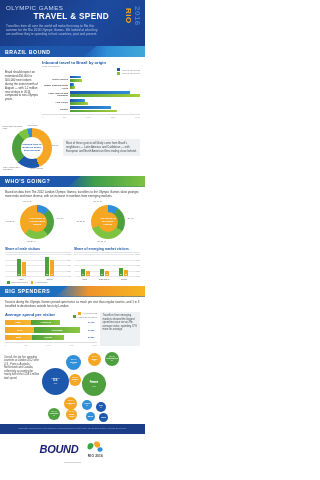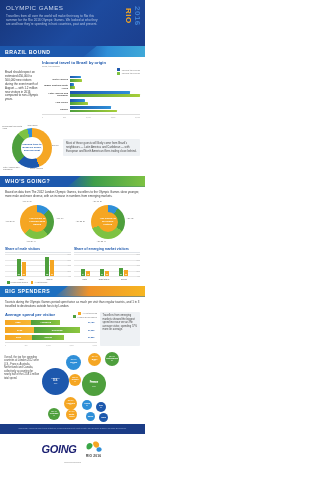--- a/index.html
+++ b/index.html
@@ -136,20 +136,21 @@
   .rio-logo{font-size:3.2px;color:#333;font-weight:bold;letter-spacing:.2px;margin-top:1px;}
   .foot-url{text-align:center;font-size:2.1px;color:#8a8a8a;padding-bottom:4px;}
 </style>
 </head>
 <body>
 
 <div class="page">
 
   <div class="header">
     <div class="hdr-t1">OLYMPIC GAMES</div>
+    <div class="hdr-t2">TRAVEL &amp; SPEND</div>
     <div class="hdr-body">Travellers from all over the world will make their way to Rio this summer for the Rio 2016 Olympic Games. We looked at who they are and how they're spending in host countries, past and present.</div>
     <div class="rio">
       <div class="rio-wrap">
         <div class="r1">RIO</div>
         <div class="r2">2016</div>
       </div>
     </div>
   </div>
 
   <div class="band band-blue">
@@ -528,21 +529,21 @@
     </div>
 
     <div class="bub sm" style="left:95px;top:63px;width:9px;height:9px;background:#1d58ad;">
       <span class="nm">India</span>
     </div>
   </div>
 
   <div class="footsrc">SOURCE: Visa's inbound travel statistics, covering arrivals into host country and Olympic Games / Tourism Economics.</div>
 
   <div class="footlogos">
-    <div class="visa">GOING</div>
+    <div class="visa">BOUND</div>
     <div class="rings">
       <svg width="20" height="13" viewBox="0 0 20 13">
         <path d="M3 9 C1 5,5 1,8 4 C10 6,6 11,3 9 Z" fill="#3aa648"></path>
         <path d="M9 3 C11 0,16 2,15 6 C14 9,9 8,9 3 Z" fill="#f5a623"></path>
         <path d="M13 8 C16 6,19 9,17 11 C15 13,11 11,13 8 Z" fill="#2f8fd8"></path>
       </svg>
       <div class="rio-logo">RIO 2016</div>
     </div>
   </div>
 

